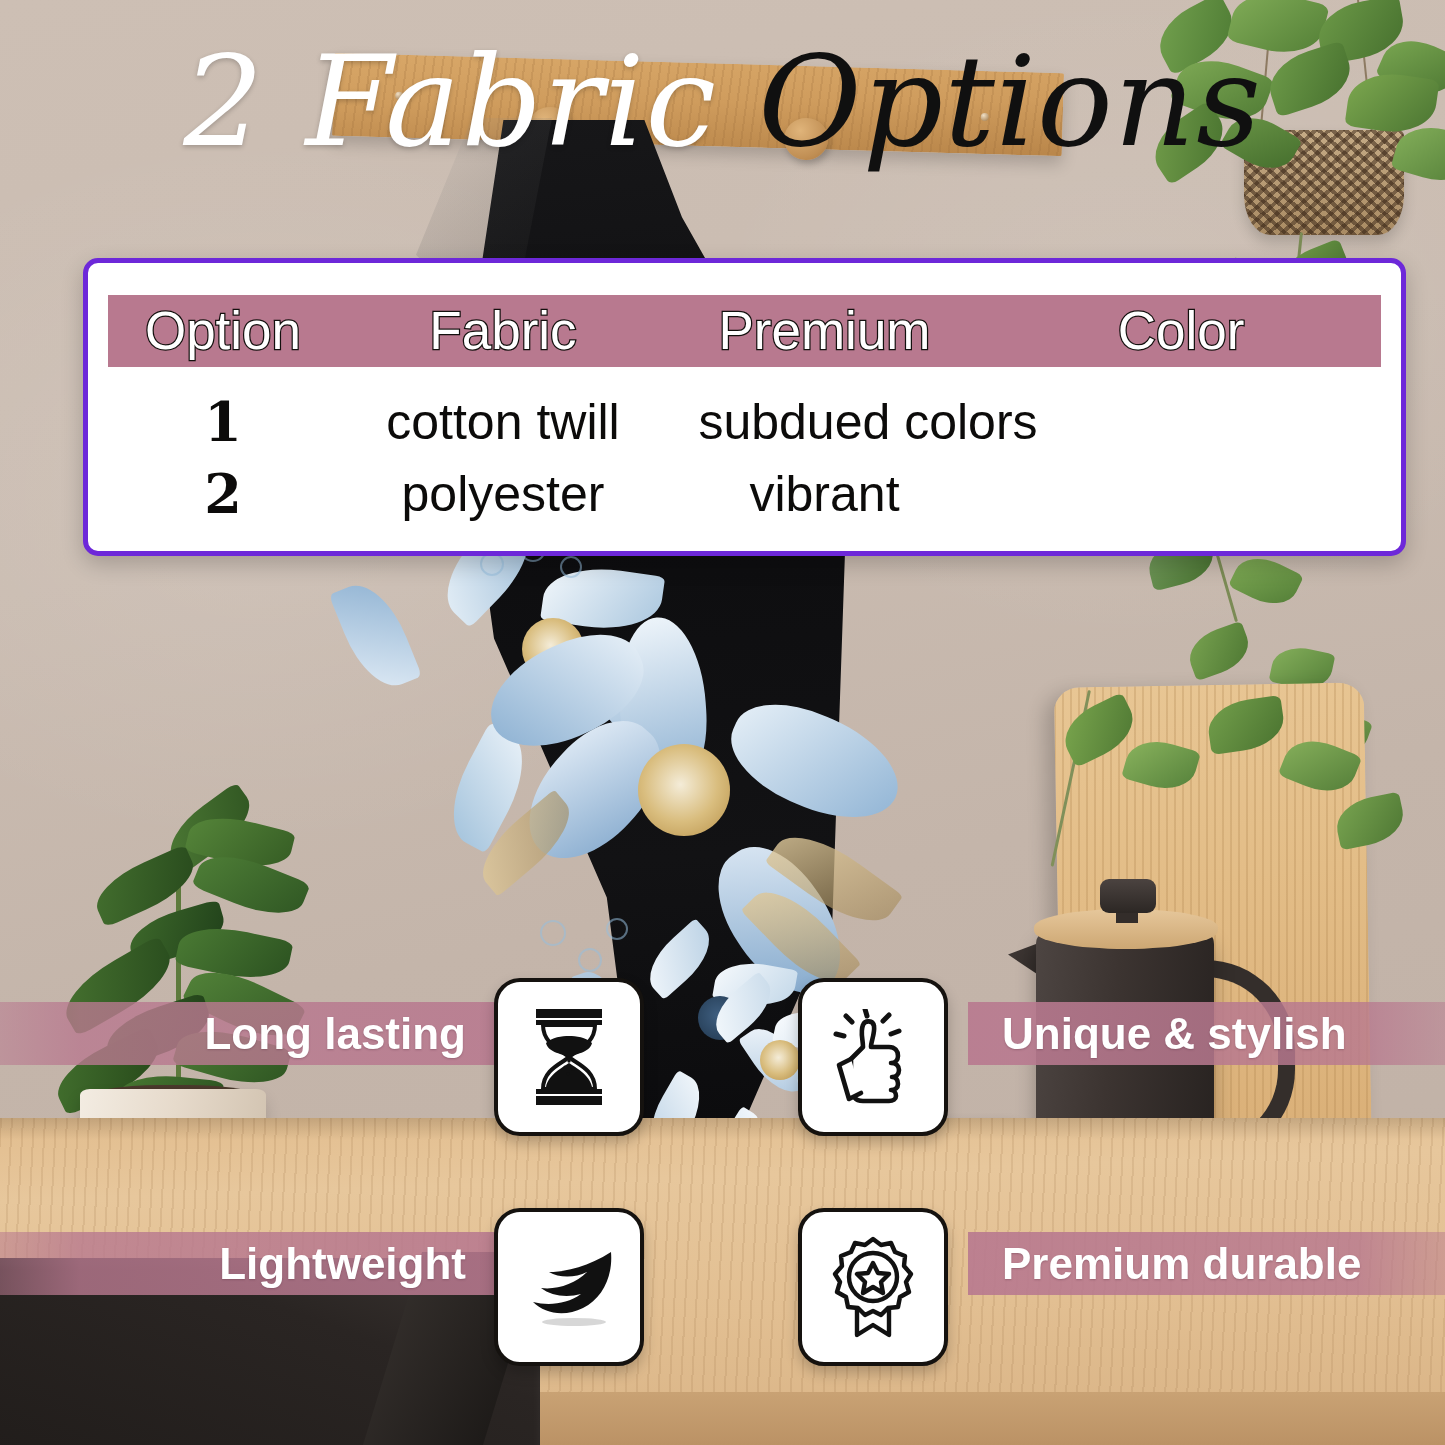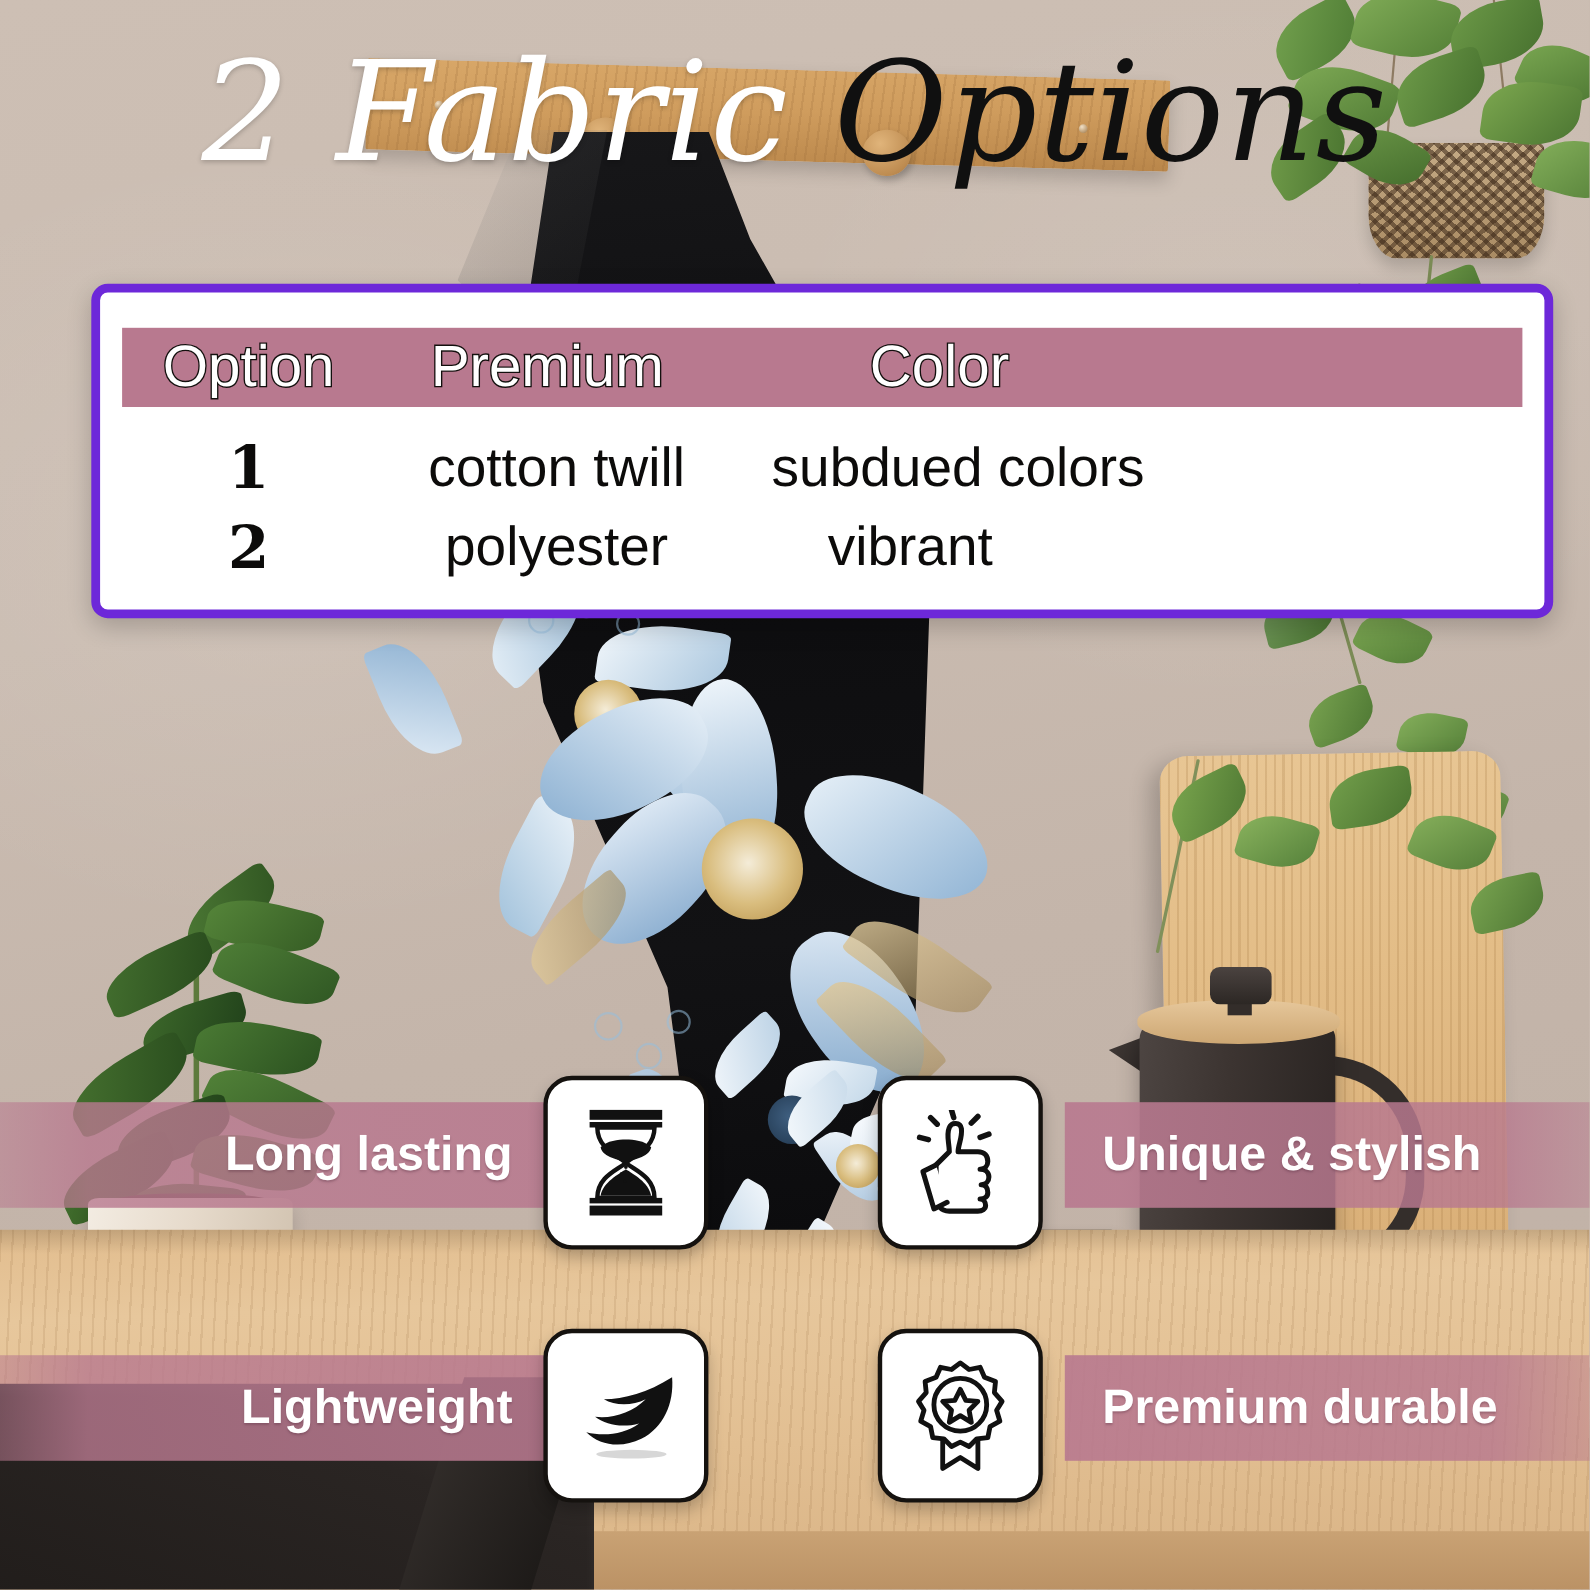--- a/index.html
+++ b/index.html
@@ -188,21 +188,21 @@
     font-style:italic;font-weight:400;
     white-space:nowrap;letter-spacing:1px;
     z-index:40;
   }
   .title .w{color:#ffffff;text-shadow:0 2px 5px rgba(0,0,0,.22);}
   .title .b{color:#101010;}
 
   
   .card{
     position:absolute;left:83px;top:258px;width:1313px;height:288px;
-    background:#ffffff;border:8px solid #6d28d9;border-radius:15px;
+    background:#ffffff;border:5px solid #6d28d9;border-radius:15px;
     box-shadow:0 8px 22px rgba(0,0,0,.20);
     z-index:45;overflow:hidden;
   }
   .thead{
     position:absolute;left:20px;top:32px;width:1273px;height:72px;
     background:#b8798f;display:flex;align-items:center;
   }
   .thead .th{
     text-align:center;color:#fff;
     font-family:"Liberation Sans", sans-serif;
@@ -219,21 +219,21 @@
   .trow .td.num{
     font-family:"DejaVu Serif", serif;font-weight:700;font-size:54px;
   }
   .c0{width:230px;} .c1{width:330px;} .c2{width:313px;} .c3{width:400px;}
   .row1{top:122px;height:74px;}
   .row2{top:200px;height:62px;}
   .twoline{font-size:50px;line-height:.92;}
 
   
   .fbar{
-    position:absolute;height:96px;z-index:35;
+    position:absolute;height:63px;z-index:35;
     display:flex;align-items:center;
   }
   .fbar-left{
     left:0;width:500px;justify-content:flex-end;
     background:linear-gradient(90deg, rgba(184,121,143,.55) 0%, rgba(184,121,143,.80) 16%, rgba(184,121,143,.88) 100%);
   }
   .fbar-right{
     right:0;width:500px;justify-content:flex-start;
     background:linear-gradient(270deg, rgba(184,121,143,.42) 0%, rgba(184,121,143,.82) 22%, rgba(184,121,143,.90) 100%);
   }
@@ -416,20 +416,21 @@
   </div>
 
   <div class="title">
     <span class="w">2 Fabric</span><span> </span><span class="b">Options</span>
   </div>
 
   <div class="card">
 
     <div class="thead">
       <div class="th c0">Option</div>
+      <div class="th c1">Fabric</div>
       <div class="th c2">Premium</div>
       <div class="th c3">Color</div>
     </div>
 
     <div class="trow row1">
       <div class="td num c0">1</div>
       <div class="td c1">cotton twill</div>
       <div class="td c3">subdued colors</div>
     </div>
 

